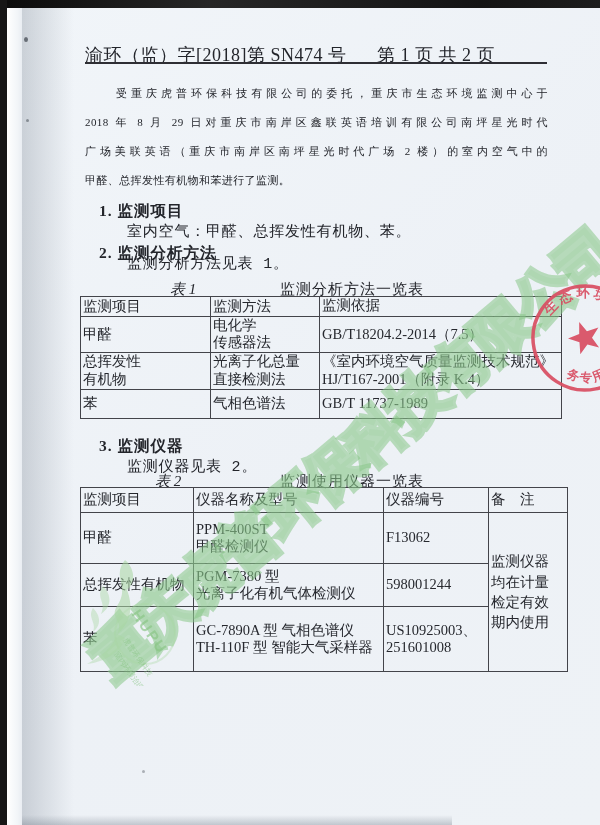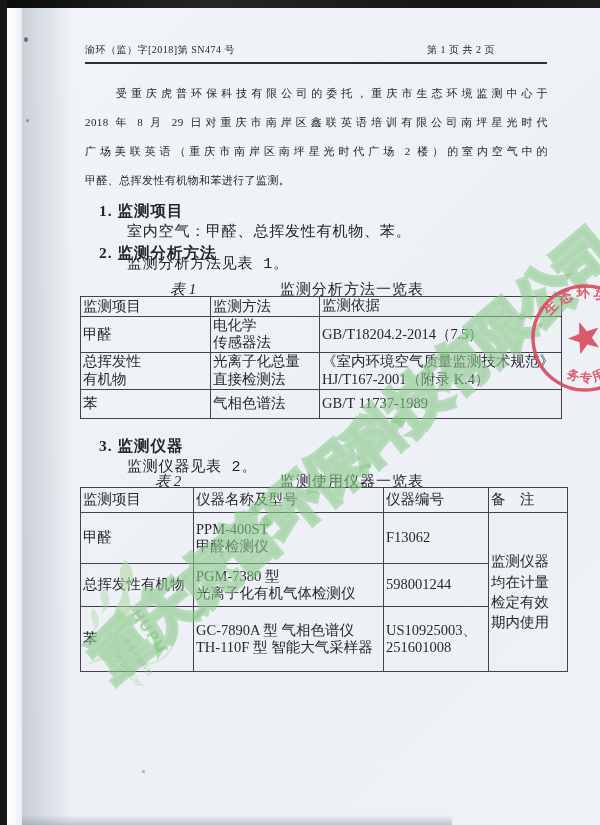--- a/index.html
+++ b/index.html
@@ -19,21 +19,21 @@
   .left-shadow{position:absolute;top:8px;left:22px;width:52px;height:817px;z-index:1;
     background:linear-gradient(90deg,rgba(122,132,145,.32),rgba(122,132,145,0));}
   .bottom-shadow{position:absolute;left:22px;bottom:0;width:430px;height:10px;z-index:1;
     background:linear-gradient(0deg,rgba(108,118,130,.35),rgba(108,118,130,0));}
   .speck{position:absolute;background:#676d75;border-radius:50%;z-index:3;}
   .speck.s1{left:24px;top:37px;width:4px;height:5px;}
   .speck.s2{left:26px;top:119px;width:3px;height:3px;opacity:.7;}
   .speck.s3{left:142px;top:770px;width:3px;height:3px;opacity:.5;}
   
   .doc-header{position:absolute;left:85px;top:43px;width:410px;display:flex;
-    justify-content:space-between;font-size:10px;letter-spacing:.5px;z-index:2;align-items:flex-end;}
+    justify-content:space-between;font-size:18px;letter-spacing:.5px;z-index:2;align-items:flex-end;}
   .header-rule{position:absolute;left:85px;top:62px;width:462px;height:2px;background:#2e2e34;z-index:2;}
   
   .para{position:absolute;left:85px;top:79px;width:463px;font-size:11px;
     line-height:29px;letter-spacing:.4px;z-index:2;}
   .para-line{text-align:justify;text-align-last:justify;}
   .para-line.first{text-indent:31px;}
   .para-line.last{text-align-last:left;}
   
   .sec-h{position:absolute;left:99px;font-size:15.5px;font-weight:bold;letter-spacing:1px;z-index:2;}
   .sec-b{position:absolute;left:127px;font-size:15px;letter-spacing:.8px;z-index:2;font-family:Liberation Mono, monospace;}

